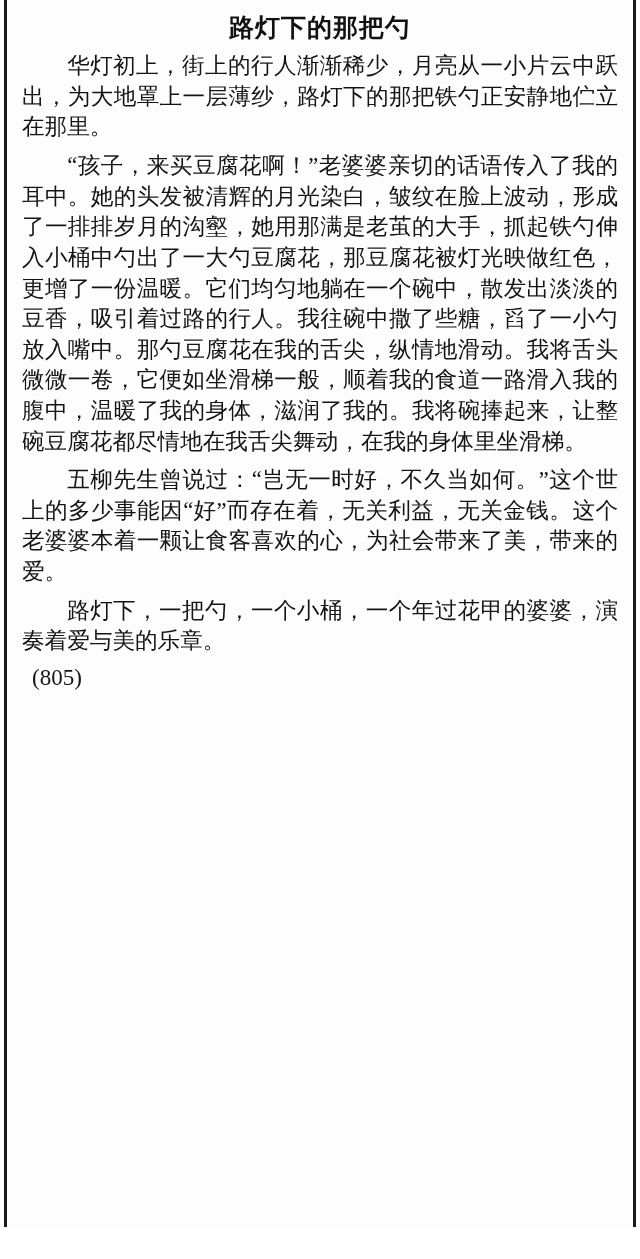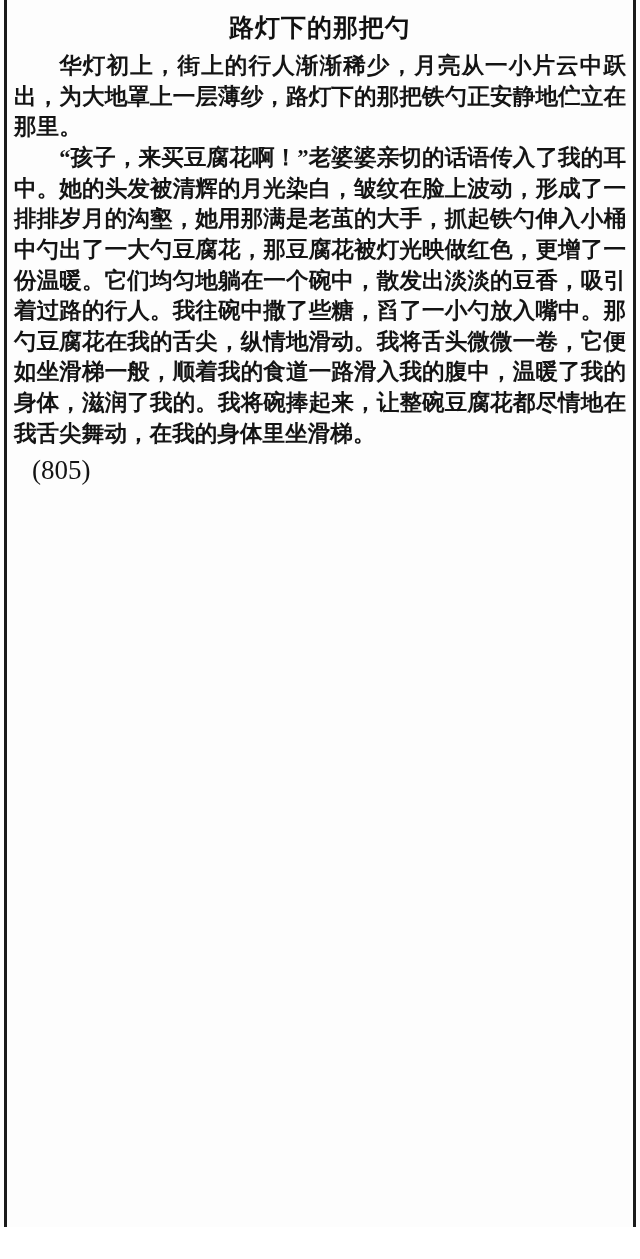--- a/index.html
+++ b/index.html
@@ -43,41 +43,42 @@
   }
   .body-text {
     font-size: 22.6px;
     line-height: 1.355;
     color: #141414;
     text-align: justify;
     text-justify: inter-character;
     letter-spacing: 0px;
   }
   .body-text p {
-    margin: 0;
+    margin: 8px;
     text-indent: 2em;
     text-align: justify;
     text-align-last: left;
-    font-weight: bold;
   }
   .page-number {
     margin-top: 6px;
-    font-size: 27px;
+    font-size: 23px;
     color: #141414;
     padding-left: 18px;
   }
 </style>
 </head>
 <body>
 
 <div class="page">
   <div class="rule-left"></div>
   <div class="rule-right"></div>
 
   <h1 class="doc-title">路灯下的那把勺</h1>
 
   <div class="body-text">
     <p>华灯初上，街上的行人渐渐稀少，月亮从一小片云中跃出，为大地罩上一层薄纱，路灯下的那把铁勺正安静地伫立在那里。</p>
     <p>“孩子，来买豆腐花啊！”老婆婆亲切的话语传入了我的耳中。她的头发被清辉的月光染白，皱纹在脸上波动，形成了一排排岁月的沟壑，她用那满是老茧的大手，抓起铁勺伸入小桶中勺出了一大勺豆腐花，那豆腐花被灯光映做红色，更增了一份温暖。它们均匀地躺在一个碗中，散发出淡淡的豆香，吸引着过路的行人。我往碗中撒了些糖，舀了一小勺放入嘴中。那勺豆腐花在我的舌尖，纵情地滑动。我将舌头微微一卷，它便如坐滑梯一般，顺着我的食道一路滑入我的腹中，温暖了我的身体，滋润了我的。我将碗捧起来，让整碗豆腐花都尽情地在我舌尖舞动，在我的身体里坐滑梯。</p>
+    <p>五柳先生曾说过：“岂无一时好，不久当如何。”这个世上的多少事能因“好”而存在着，无关利益，无关金钱。这个老婆婆本着一颗让食客喜欢的心，为社会带来了美，带来的爱。</p>
+    <p>路灯下，一把勺，一个小桶，一个年过花甲的婆婆，演奏着爱与美的乐章。</p>
   </div>
 
   <div class="page-number">(805)</div>
 </div>
 
 </body></html>

